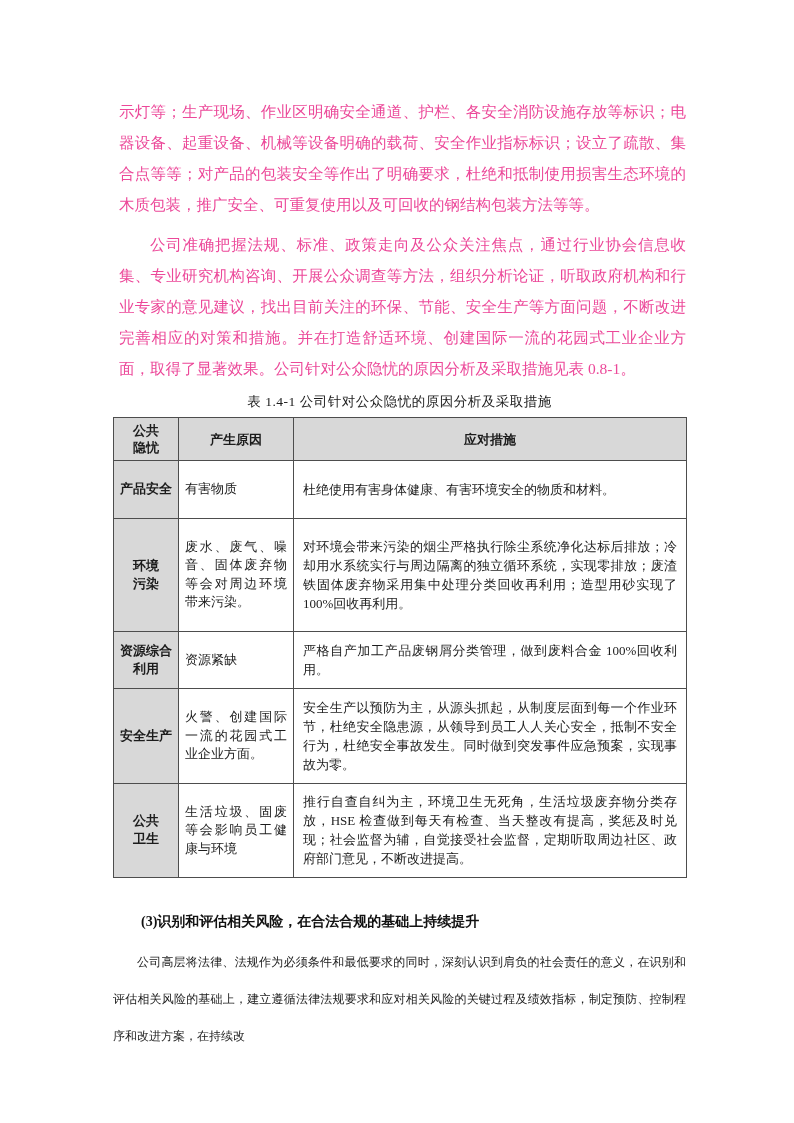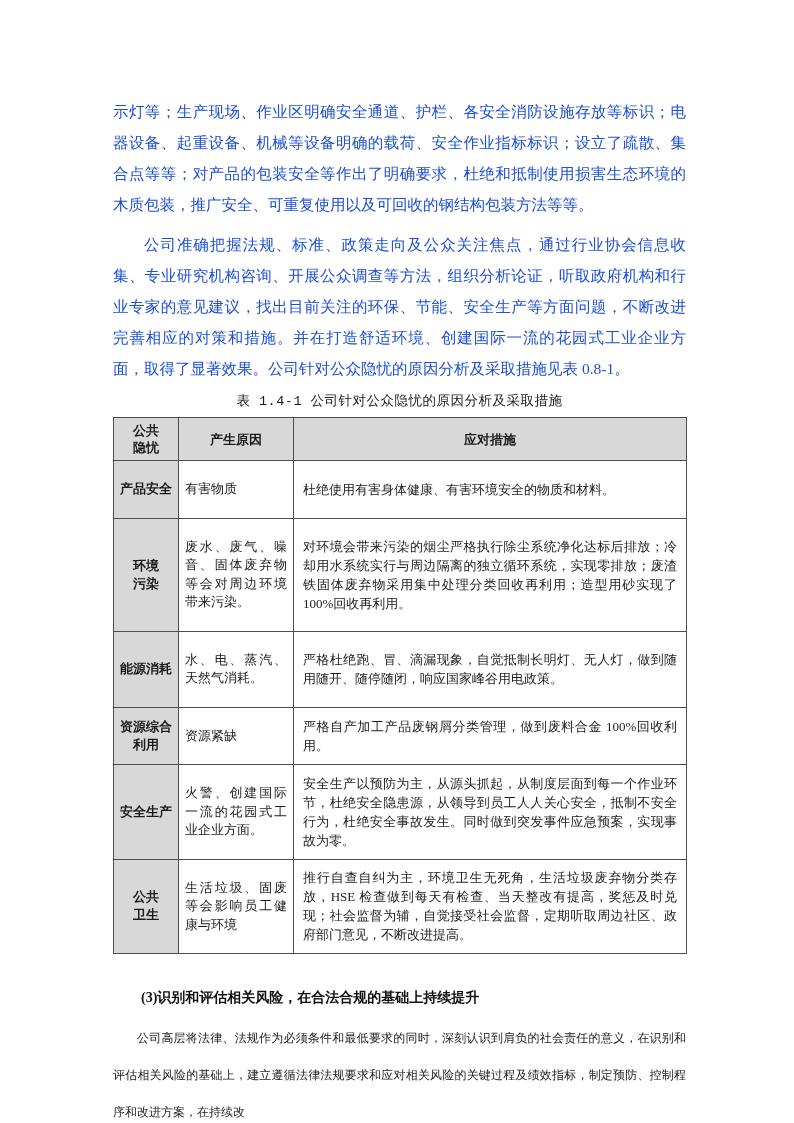--- a/index.html
+++ b/index.html
@@ -16,32 +16,32 @@
     position: absolute;
     left: 113px;
     top: 96px;
     width: 573px;
   }
   .body-para {
     font-size: 15.5px;
     line-height: 31px;
     text-align: justify;
     text-justify: inter-character;
-    color: #1d4ed8;
+    color: #ec4899;
+    margin-left: 6px;
   }
   .indent2 { text-indent: 2em; }
   .para2 { margin-top: 9px; }
   .table-caption {
     margin-top: 8px;
     text-align: center;
     font-size: 13.5px;
     line-height: 20px;
     color: #1c1c1c;
     letter-spacing: 0.5px;
-    font-family: Liberation Mono, monospace;
   }
   table.concerns {
     margin-top: 5px;
     width: 573px;
     border-collapse: collapse;
     table-layout: fixed;
     font-size: 13px;
   }
   table.concerns col.c1 { width: 65px; }
   table.concerns col.c2 { width: 115px; }
@@ -126,25 +126,20 @@
         <td class="cause">有害物质</td>
         <td class="measures">杜绝使用有害身体健康、有害环境安全的物质和材料。</td>
       </tr>
       <tr>
         <th class="concern">环境
 污染</th>
         <td class="cause">废水、废气、噪音、固体废弃物等会对周边环境带来污染。</td>
         <td class="measures">对环境会带来污染的烟尘严格执行除尘系统净化达标后排放；冷却用水系统实行与周边隔离的独立循环系统，实现零排放；废渣铁固体废弃物采用集中处理分类回收再利用；造型用砂实现了 100%回收再利用。</td>
       </tr>
       <tr>
-        <th class="concern">能源消耗</th>
-        <td class="cause">水、电、蒸汽、天然气消耗。</td>
-        <td class="measures">严格杜绝跑、冒、滴漏现象，自觉抵制长明灯、无人灯，做到随用随开、随停随闭，响应国家峰谷用电政策。</td>
-      </tr>
-      <tr>
         <th class="concern">资源综合
 利用</th>
         <td class="cause">资源紧缺</td>
         <td class="measures">严格自产加工产品废钢屑分类管理，做到废料合金 100%回收利用。</td>
       </tr>
       <tr>
         <th class="concern">安全生产</th>
         <td class="cause">火警、创建国际一流的花园式工业企业方面。</td>
         <td class="measures">安全生产以预防为主，从源头抓起，从制度层面到每一个作业环节，杜绝安全隐患源，从领导到员工人人关心安全，抵制不安全行为，杜绝安全事故发生。同时做到突发事件应急预案，实现事故为零。</td>
       </tr>

